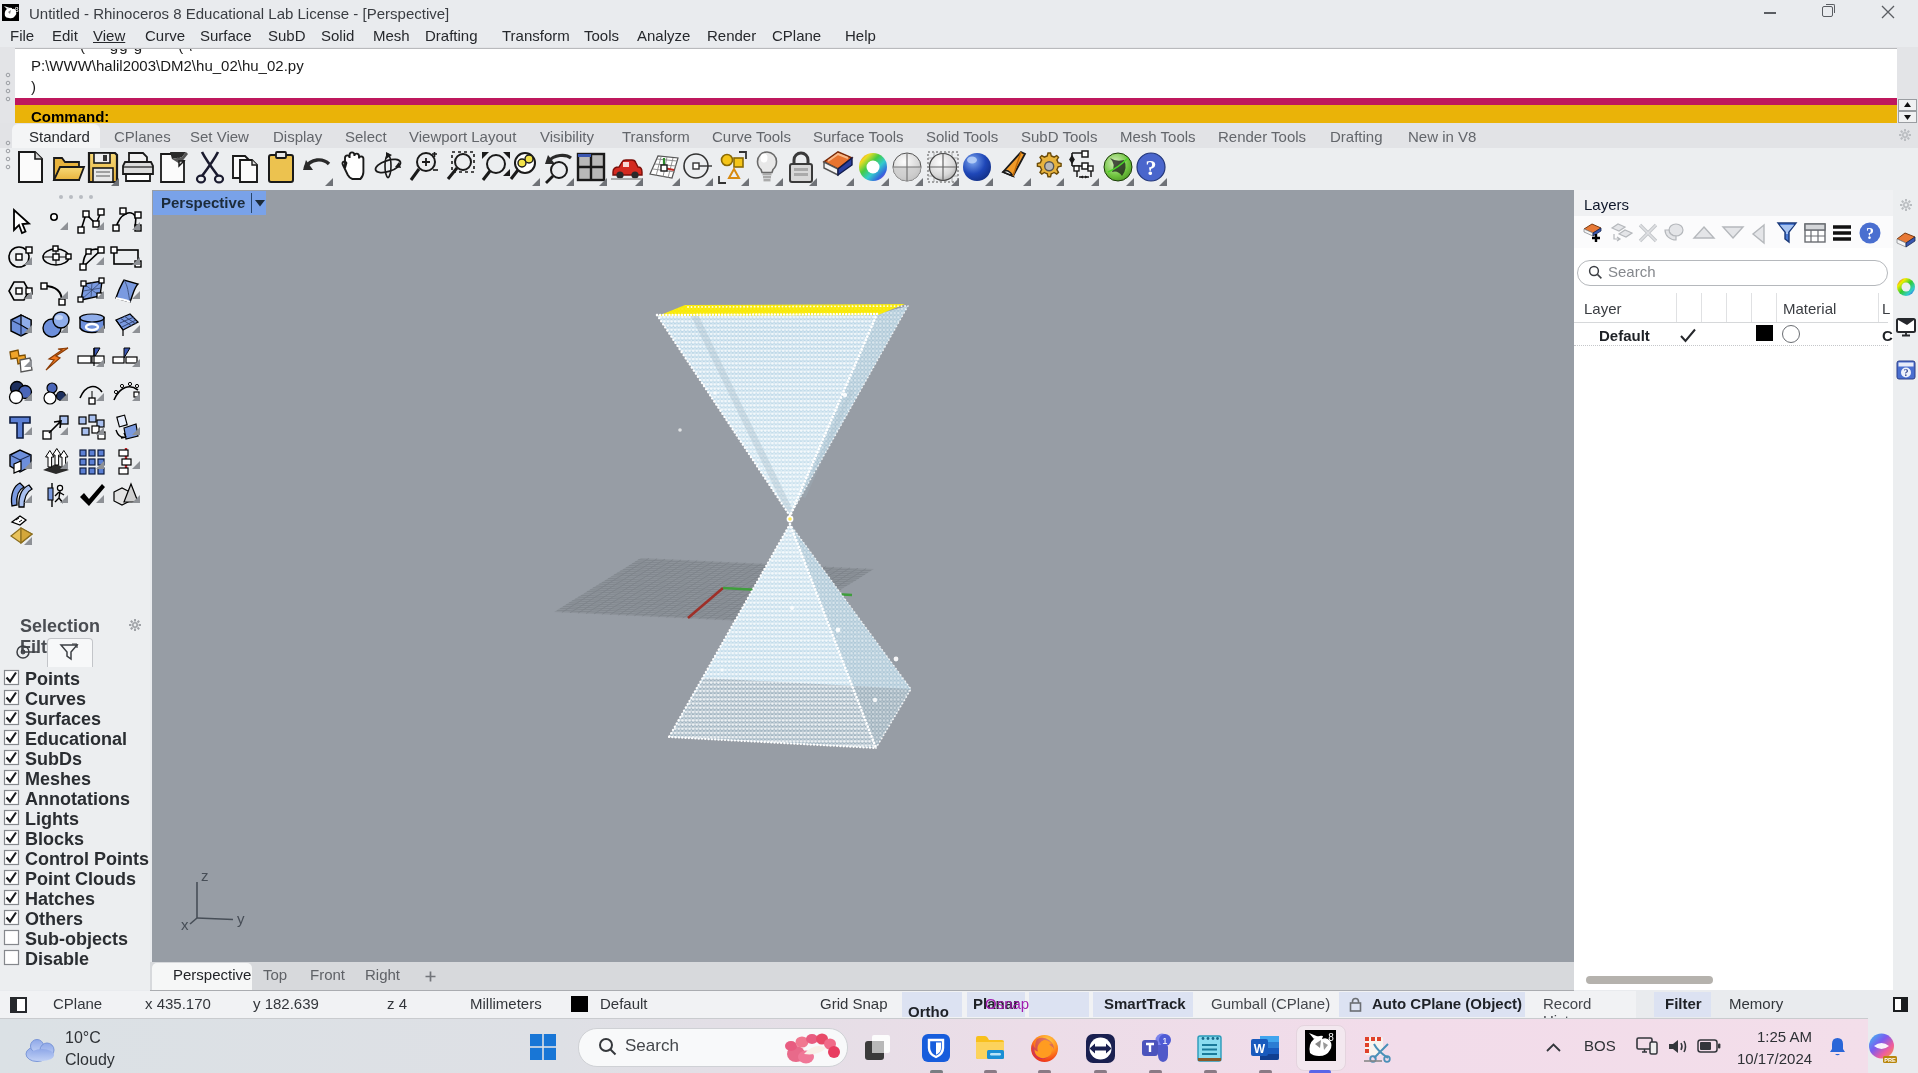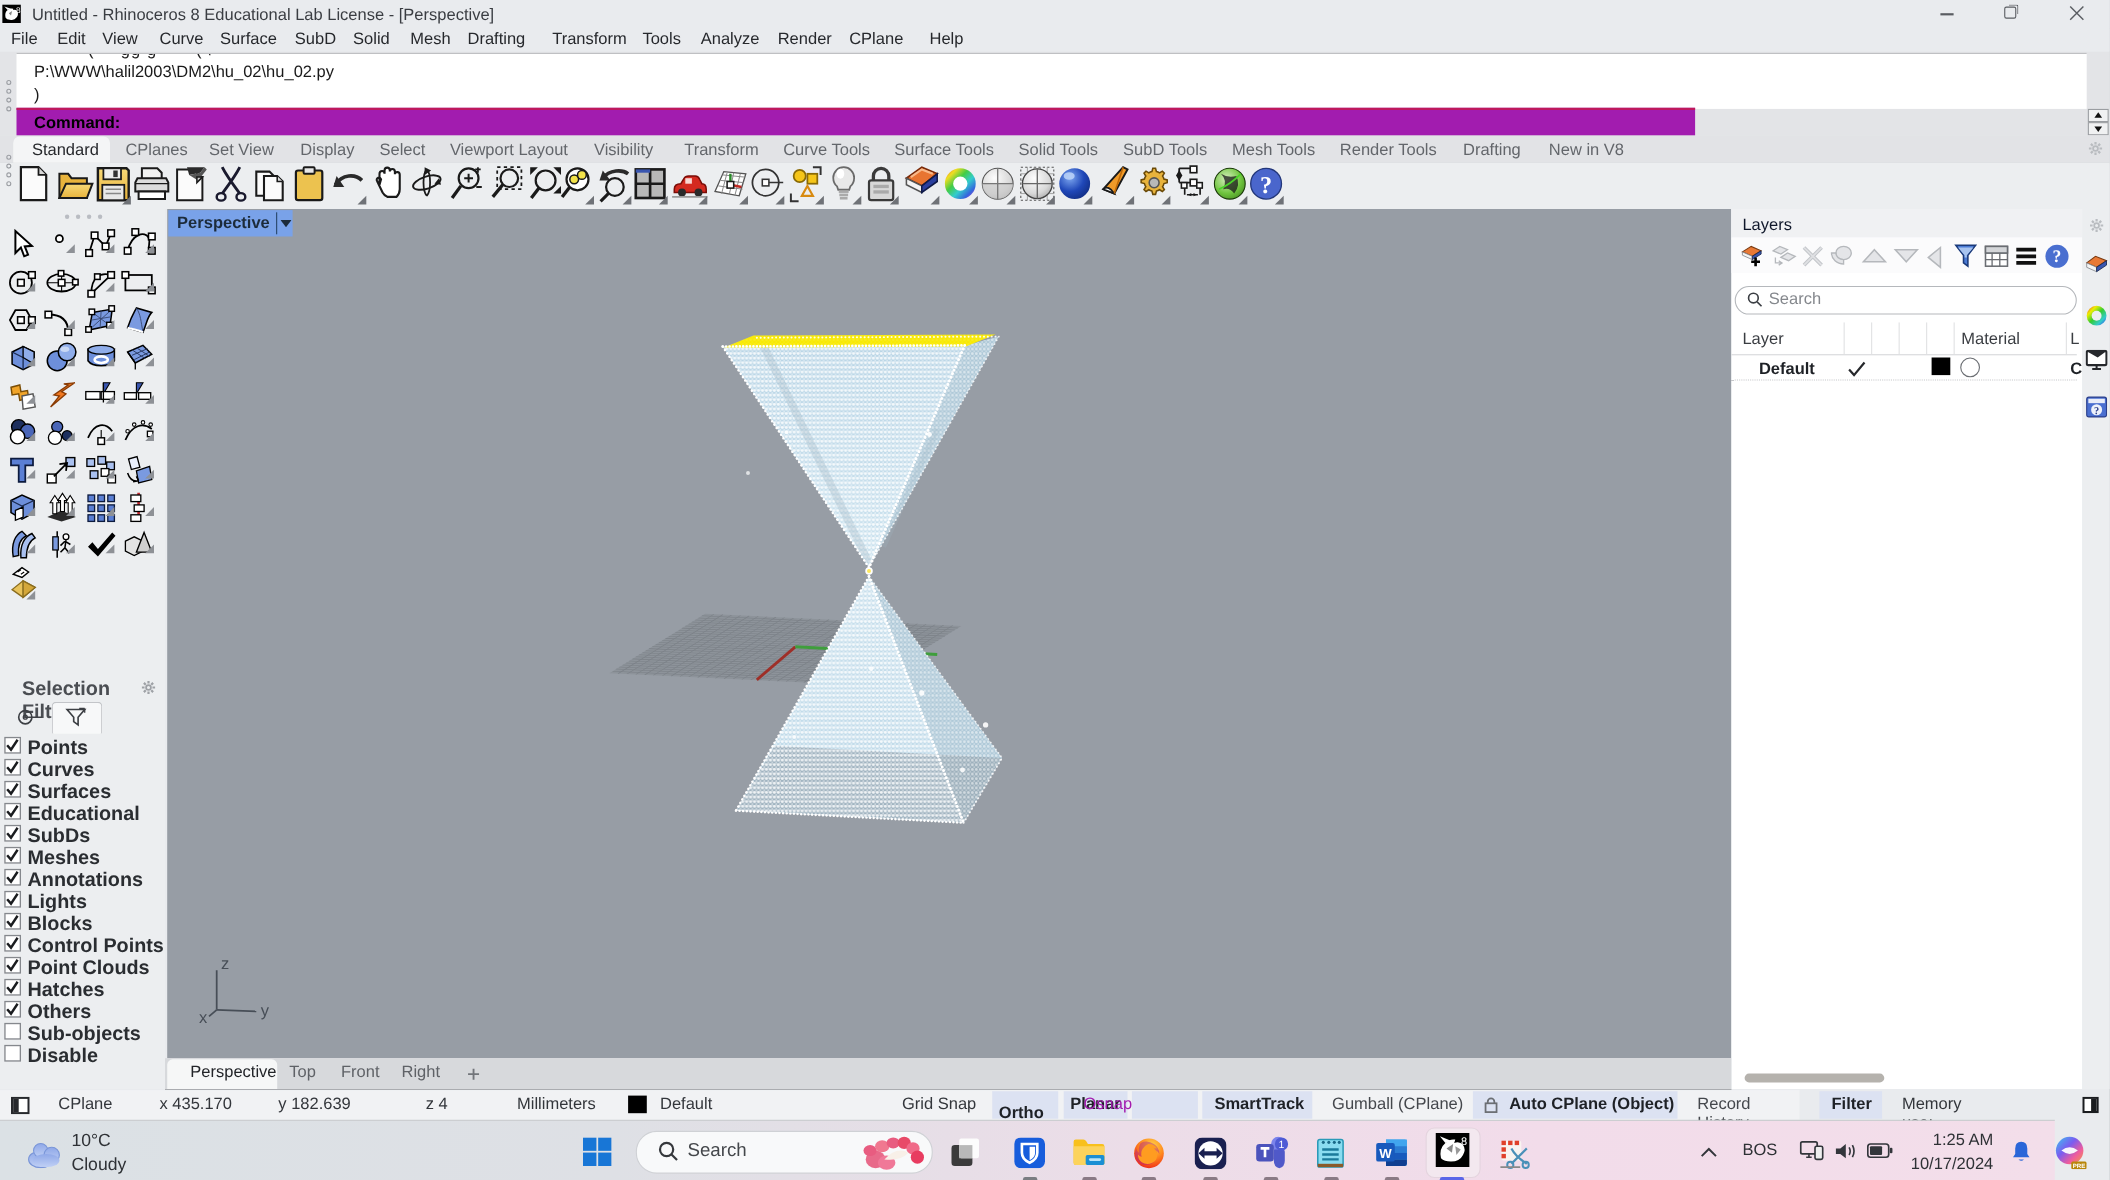--- a/index.html
+++ b/index.html
@@ -27,42 +27,42 @@
 <div class="abs" style="left:1826px;top:4px;width:8px;height:8px;border-top:1.2px solid #5a5d62;border-right:1.2px solid #5a5d62;border-radius:0 2px 0 0;"></div>
 <div class="abs" style="left:1881px;top:5px;width:14px;height:14px;">
 <svg width="14" height="14">
       <path d="M1 1 L13 13 M13 1 L1 13" stroke="#5a5d62" stroke-width="1.3"></path>
     </svg>
 </div>
 
 <div class="abs" id="menubar" style="left:0;top:26px;width:1918px;height:21px;background:#e9ebee;font-size:15px;color:#26282c;">
 <span class="abs" style="left:10px;top:1px;">File</span>
 <span class="abs" style="left:52px;top:1px;">Edit</span>
-<span class="abs" style="left:93px;top:1px;">View</span>
+<span class="abs" style="left:93px;top:1px;text-decoration:underline;">View</span>
 <span class="abs" style="left:145px;top:1px;">Curve</span>
 <span class="abs" style="left:200px;top:1px;">Surface</span>
 <span class="abs" style="left:268px;top:1px;">SubD</span>
 <span class="abs" style="left:321px;top:1px;">Solid</span>
 <span class="abs" style="left:373px;top:1px;">Mesh</span>
 <span class="abs" style="left:425px;top:1px;">Drafting</span>
 <span class="abs" style="left:502px;top:1px;">Transform</span>
 <span class="abs" style="left:584px;top:1px;">Tools</span>
 <span class="abs" style="left:637px;top:1px;">Analyze</span>
 <span class="abs" style="left:707px;top:1px;">Render</span>
 <span class="abs" style="left:772px;top:1px;">CPlane</span>
 <span class="abs" style="left:845px;top:1px;">Help</span>
 </div>
 
 <div class="abs" style="left:0;top:47px;width:1918px;height:76px;background:#e3e4e7;"></div>
 <div class="abs" style="left:15px;top:48px;width:1882px;height:50px;background:#fff;border-top:1px solid #b9babd;overflow:hidden;">
   <div class="abs" style="left:65px;top:-12px;font-size:15px;color:#222;">( <span style="letter-spacing:1px">&nbsp;&nbsp;&nbsp;&nbsp;gg&nbsp;g&nbsp;&nbsp;&nbsp;&nbsp;&nbsp;&nbsp;</span> ( \ "</div>
   <div class="abs" style="left:16px;top:8px;font-size:15px;color:#1a1a1a;">P:\WWW\halil2003\DM2\hu_02\hu_02.py</div>
   <div class="abs" style="left:16px;top:29px;font-size:15px;color:#1a1a1a;">)</div>
 </div>
-<div class="abs" style="left:15px;top:98px;width:1526px;height:24px;background:#a21caf;border-top:2px solid #be185d;">
+<div class="abs" style="left:15px;top:98px;width:1882px;height:24px;background:#eab308;border-top:7px solid #be185d;">
   <div class="abs" style="left:16px;top:3px;font-size:15px;font-weight:bold;color:#000;">Command:</div>
 </div>
 
 <div class="abs" style="left:1898px;top:99px;width:17px;height:10px;background:#f0f1f2;border:1px solid #9a9da1;">
     <svg width="17" height="10">
       <path d="M8.5 2 L12 7 L5 7 Z" fill="#111"></path>
     </svg>
   </div>
 <div class="abs" style="left:1898px;top:111px;width:17px;height:10px;background:#f0f1f2;border:1px solid #9a9da1;">
     <svg width="17" height="10">

